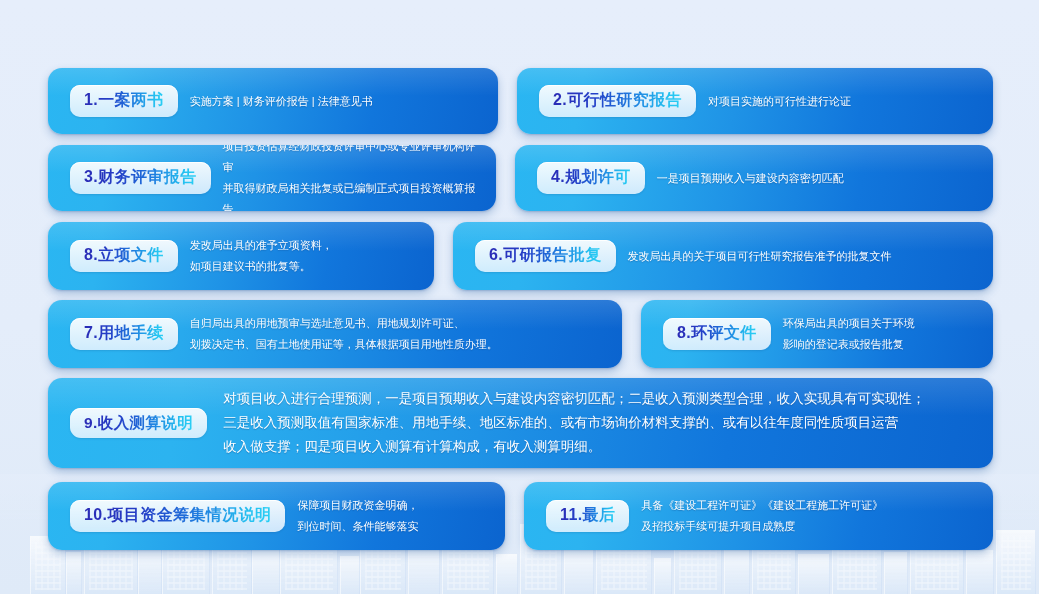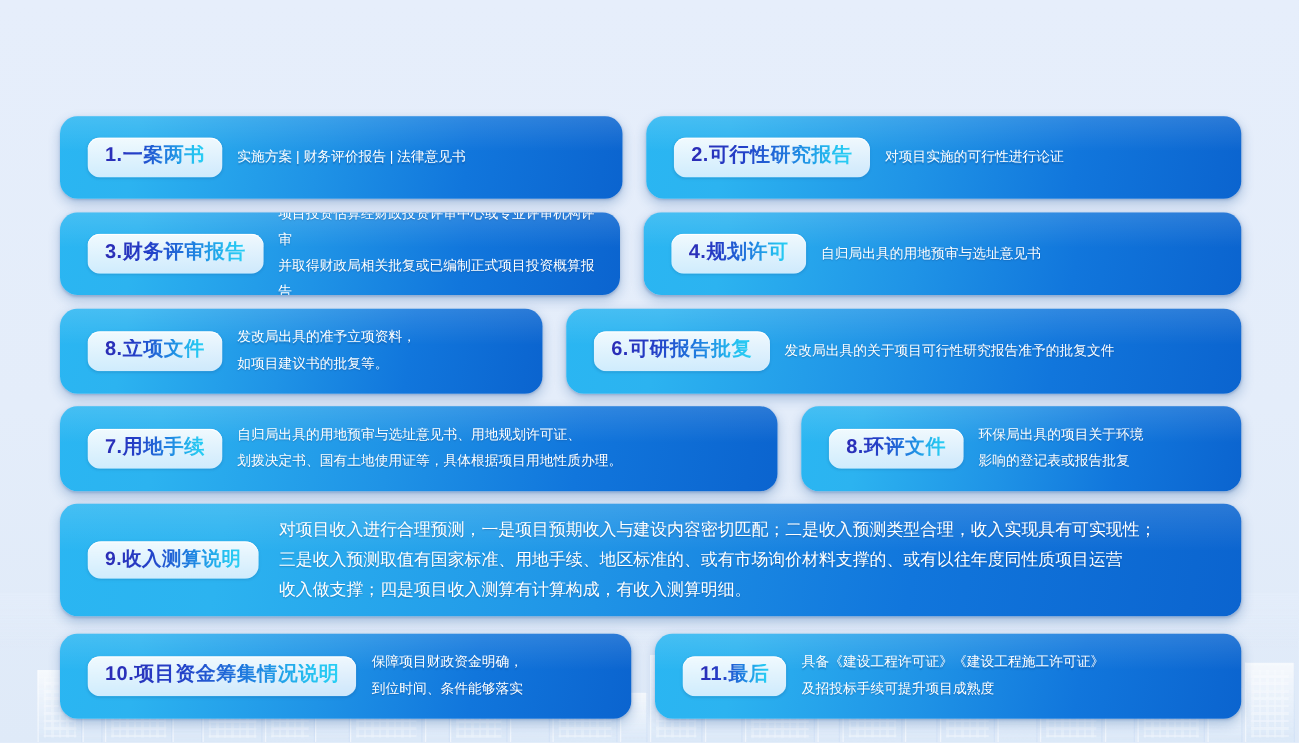--- a/index.html
+++ b/index.html
@@ -58,21 +58,20 @@
     position: absolute;
     left: 0; top: 0;
     width: 1039px;
     height: 594px;
   }
   .row {
     position: absolute;
     left: 48px;
     right: 46px;
     display: flex;
-    margin-top: 25px;
   }
 
   
   .card {
     position: relative;
     border-radius: 14px;
     background: linear-gradient(100deg, #2ab6f2 0%, #2cb3f0 14%, #1f93e6 46%, #1176dc 72%, #0b64cf 100%);
     box-shadow: 0 4px 9px rgba(34, 88, 160, .30), 0 1px 2px rgba(25,70,140,.22);
     display: flex;
     align-items: center;
@@ -206,21 +205,21 @@
     <div class="card pad c-a">
       <div class="pill"><span class="txt">3.财务评审报告</span></div>
       <div class="spacer-l"></div>
       <div class="desc">项目投资估算经财政投资评审中心或专业评审机构评审
 并取得财政局相关批复或已编制正式项目投资概算报告</div>
     </div>
     <div class="gap"></div>
     <div class="card pad c-b">
       <div class="pill"><span class="txt">4.规划许可</span></div>
       <div class="spacer-l"></div>
-      <div class="desc">自归局出具的用地预审与选址意见书</div>
+      <div class="desc">一是项目预期收入与建设内容密切匹配</div>
     </div>
   </div>
 
   <div class="row" id="row3">
     <div class="card pad c-a">
       <div class="pill"><span class="txt">8.立项文件</span></div>
       <div class="spacer-l"></div>
       <div class="desc">发改局出具的准予立项资料，
 如项目建议书的批复等。</div>
     </div>

